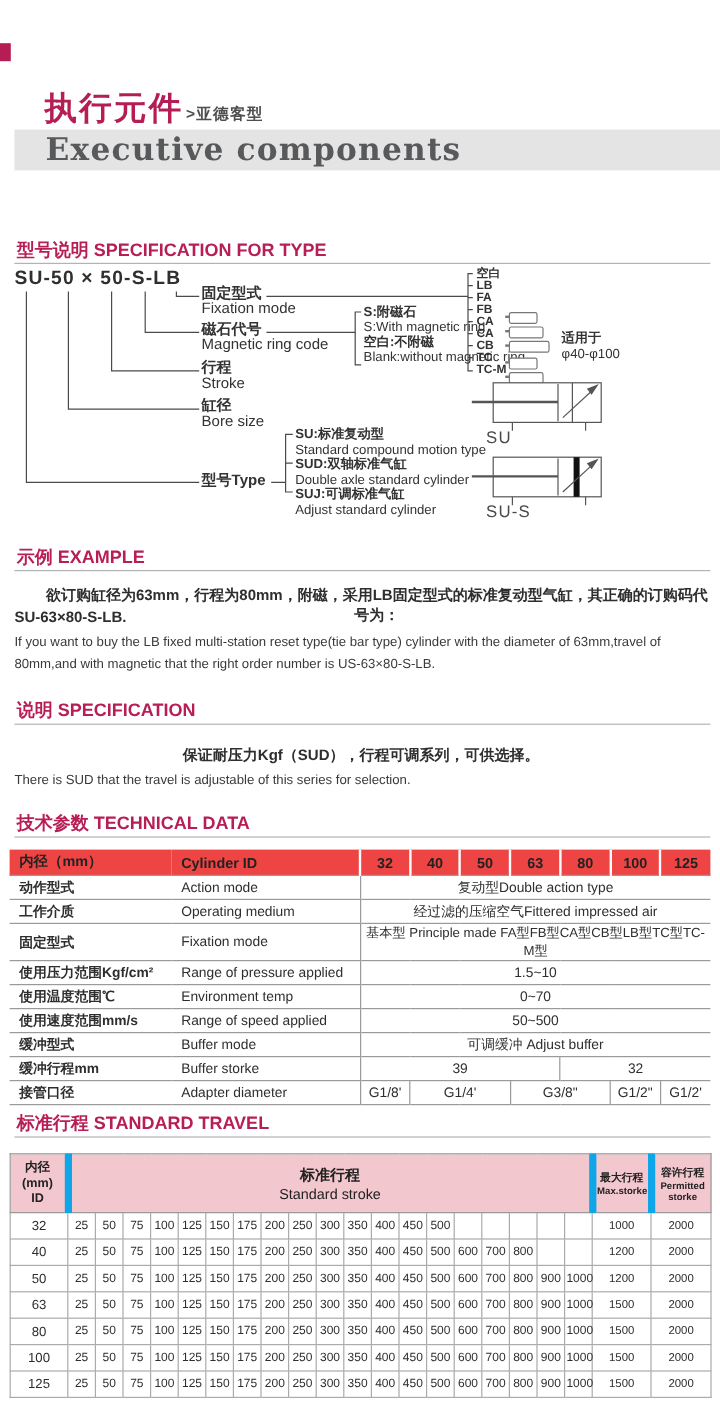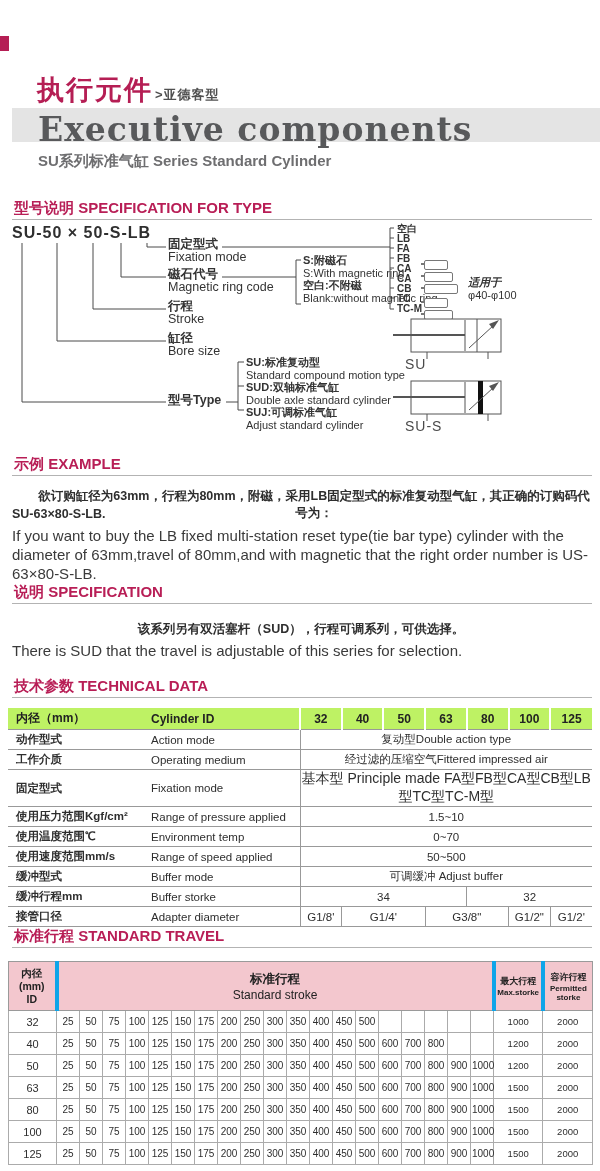--- a/index.html
+++ b/index.html
@@ -10,21 +10,21 @@
   
   .corner{left:0;top:0;width:9px;height:15px;background:#b51e54;}
 
   
   .brand{left:37px;top:36px;font-family:"DejaVu Serif",serif;font-weight:bold;
          font-size:27px;color:#b51e54;letter-spacing:2px;}
   .brand .suffix{font-family:"Liberation Sans",sans-serif;font-size:13px;color:#4f4f4f;
          font-weight:bold;letter-spacing:1px;margin-left:2px;}
   .band{left:12px;top:72px;width:588px;height:34px;background:#e4e4e4;}
   .brand-en{left:38px;top:74px;font-family:"DejaVu Serif",serif;font-weight:bold;
-         font-size:33px;color:#58595b;letter-spacing:1px;}
+         font-size:26px;color:#58595b;letter-spacing:1px;}
   .series-title{left:38px;top:116px;font-size:15px;font-weight:bold;color:#6e6e70;}
 
   
   .sec-head{font-size:15px;font-weight:bold;color:#b81e56;left:14px;}
   .rule{left:12px;width:580px;height:1px;background:#b3b3b3;}
 
   
   .diagram{left:0;top:186px;width:600px;height:219px;}
   .model-code{position:absolute;left:12px;top:2px;font-size:16px;font-weight:bold;
          color:#2f2f2f;letter-spacing:1px;}
@@ -32,67 +32,66 @@
   .dlabel.cn{font-weight:bold;}
   .diagram-lines{position:absolute;left:0;top:0;width:600px;height:219px;}
   .optlist{position:absolute;font-size:11px;line-height:12.5px;color:#333;}
   .opt-cn{font-weight:bold;}
   .mount-codes{position:absolute;left:397px;top:2px;font-size:10px;line-height:10px;
          color:#333;font-weight:bold;}
   .mount-codes div{height:10px;}
   .mini-cyl{position:absolute;left:0;height:8px;border:1px solid #777;border-radius:2px;background:#fff;}
   .mini-cyl:before{content:"";position:absolute;left:-4px;top:2px;width:4px;height:2px;background:#777;}
   .apply-note{position:absolute;left:468px;top:54px;font-size:11px;line-height:13px;color:#333;}
-  .apply-note .cn{font-weight:bold;font-style:italic;}
+  .apply-note .cn{font-weight:bold;}
   .schem{position:absolute;left:393px;}
   .schem-label{position:absolute;left:405px;font-size:14px;color:#4a4a4a;letter-spacing:1px;}
 
   
   .body-cn{font-size:12.5px;font-weight:600;color:#2e2e2e;text-align:center;}
-  .body-en{font-size:15px;color:#3a3a3a;line-height:19px;}
+  .body-en{font-size:11px;color:#3a3a3a;line-height:19px;}
 
   
   table{border-collapse:collapse;table-layout:fixed;}
   .tech{left:8px;top:672px;width:584px;font-size:11.5px;}
   .tech th,.tech td{padding:0;vertical-align:middle;height:19px;}
-  .tech thead th{background:#bef264;height:21px;border-bottom:1px solid #999;}
+  .tech thead th{background:#ef4444;height:21px;border-bottom:1px solid #999;}
   .tech th.cn{text-align:left;padding-left:8px;font-size:12px;color:#222;}
   .tech th.en{text-align:left;padding-left:8px;font-size:12px;color:#222;font-weight:bold;}
   .tech th.size{font-size:12px;color:#222;border-left:2px solid #fff;}
   .tech td{border-bottom:1px solid #999;color:#2e2e2e;}
   .tech td.cn{text-align:left;padding-left:8px;font-weight:bold;}
   .tech td.en{text-align:left;padding-left:8px;}
   .tech td.val{text-align:center;border-left:1px solid #999;}
-  .tech td.small{font-size:14px;}
+  .tech td.small{font-size:11px;}
 
   
   .travel{left:8px;top:925px;width:584px;font-size:10.5px;}
   .travel th{background:#f3c7ce;height:46px;border:1px solid #9a9a9a;}
-  .travel th + th{border-left:4px solid #0ea5e9;}
+  .travel th + th{border-left:6px solid #0ea5e9;}
   .travel .h2{font-size:10.5px;font-weight:bold;line-height:13px;color:#222;}
   .travel .hstroke-cn{font-size:12.5px;font-weight:bold;color:#222;}
   .travel .hstroke-en{font-size:12px;font-weight:normal;color:#222;}
   .travel .hsmall-cn{font-size:9px;font-weight:bold;color:#222;}
   .travel .hsmall-en{font-size:8px;font-weight:bold;color:#222;line-height:9px;}
   .travel td{border:1px solid #ababab;text-align:center;height:19px;color:#2e2e2e;font-size:10px;}
   .travel td.id{font-size:11px;}
   .travel td.mx{font-size:9.5px;}
   .travel{border:1px solid #8a8a8a;}
 </style>
 </head>
 <body>
 
 <div id="page">
 
   <div class="abs corner"></div>
 
   <div class="abs brand"><span>执行元件</span><span class="suffix">&gt;亚德客型</span></div>
   <div class="abs band"></div>
   <div class="abs brand-en">Executive components</div>
-  <div class="abs series-title">SU系列标准气缸  Series Standard Cylinder</div>
 
   <div class="abs sec-head" style="top:163px;">型号说明 SPECIFICATION FOR TYPE</div>
   <div class="abs rule" style="top:183px;"></div>
 
   <div class="abs diagram">
     <svg class="diagram-lines" viewBox="0 0 600 219">
       <g stroke="#4a4a4a" stroke-width="1" fill="none">
         <polyline points="147,21 147,25 166,25"></polyline>
         <line x1="222" y1="25" x2="390" y2="25"></line>
         <polyline points="121,21 121,55 166,55"></polyline>
@@ -194,21 +193,21 @@
   </div>
 
   <div class="abs sec-head" style="top:419px;">示例 EXAMPLE</div>
   <div class="abs rule" style="top:439px;"></div>
   <div class="abs body-cn" style="left:36px;top:452px;width:556px;">欲订购缸径为63mm，行程为80mm，附磁，采用LB固定型式的标准复动型气缸，其正确的订购码代号为：</div>
   <div class="abs body-cn" style="left:12px;top:471px;">SU-63×80-S-LB.</div>
   <div class="abs body-en" style="left:12px;top:490px;width:578px;">If you want to buy the LB fixed multi-station reset type(tie bar type) cylinder with the diameter of 63mm,travel of 80mm,and with magnetic that the right order number is US-63×80-S-LB.</div>
 
   <div class="abs sec-head" style="top:547px;">说明 SPECIFICATION</div>
   <div class="abs rule" style="top:567px;"></div>
-  <div class="abs body-cn" style="left:12px;top:585px;width:578px;">该系列另有双活塞杆（SUD），行程可调系列，可供选择。</div>
+  <div class="abs body-cn" style="left:12px;top:585px;width:578px;">保证耐压力Kgf（SUD），行程可调系列，可供选择。</div>
   <div class="abs sec-head" style="top:641px;">技术参数 TECHNICAL DATA</div>
 
   <div class="abs body-en" style="left:12px;top:605px;width:578px;">There is SUD that the travel is adjustable of this series for selection.</div>
   <div class="abs rule" style="top:661px;"></div>
 
   <table class="abs tech">
     <colgroup>
       <col style="width:135px">
         <col style="width:157px">
     <col>
@@ -264,21 +263,21 @@
           <td class="val" colspan="7">50~500</td>
         </tr>
         <tr>
           <td class="cn">缓冲型式</td>
           <td class="en">Buffer mode</td>
           <td class="val" colspan="7">可调缓冲 Adjust buffer</td>
         </tr>
         <tr>
           <td class="cn">缓冲行程mm</td>
           <td class="en">Buffer storke</td>
-          <td class="val" colspan="4">34</td>
+          <td class="val" colspan="4">39</td>
           <td class="val" colspan="3">32</td>
         </tr>
         <tr>
           <td class="cn">接管口径</td>
           <td class="en">Adapter diameter</td>
           <td class="val" colspan="1">G1/8'</td>
           <td class="val" colspan="2">G1/4'</td>
           <td class="val" colspan="2">G3/8"</td>
           <td class="val" colspan="1">G1/2"</td>
           <td class="val" colspan="1">G1/2'</td>

